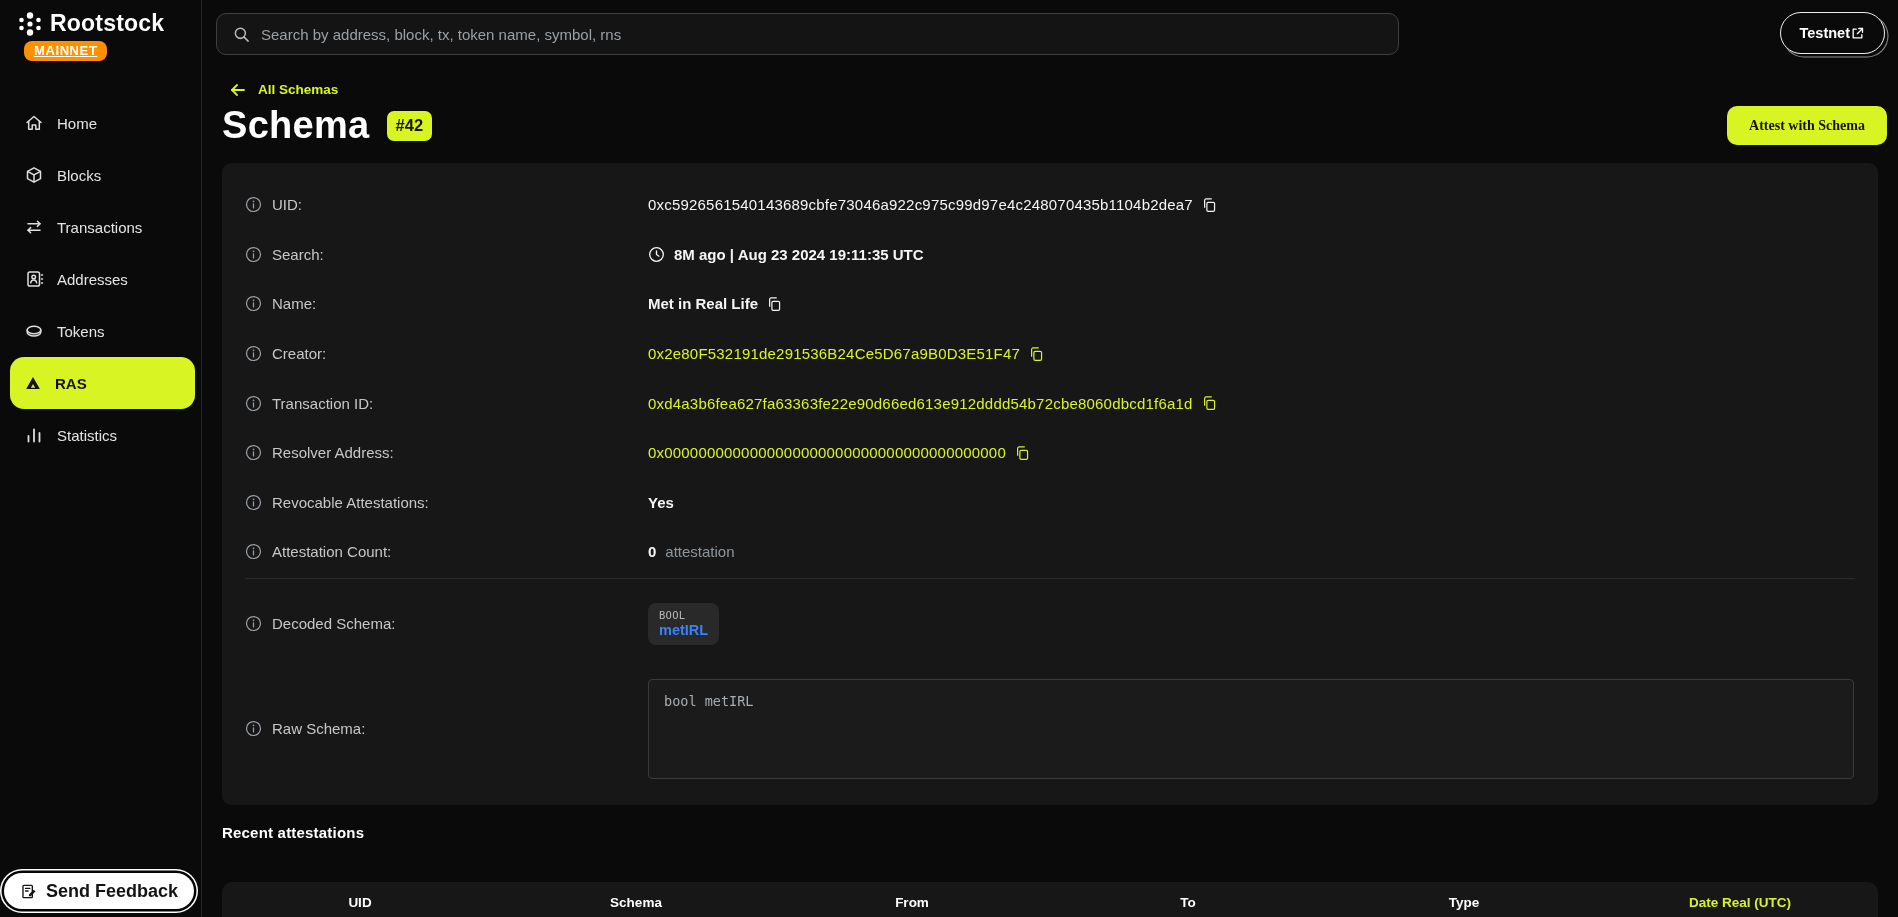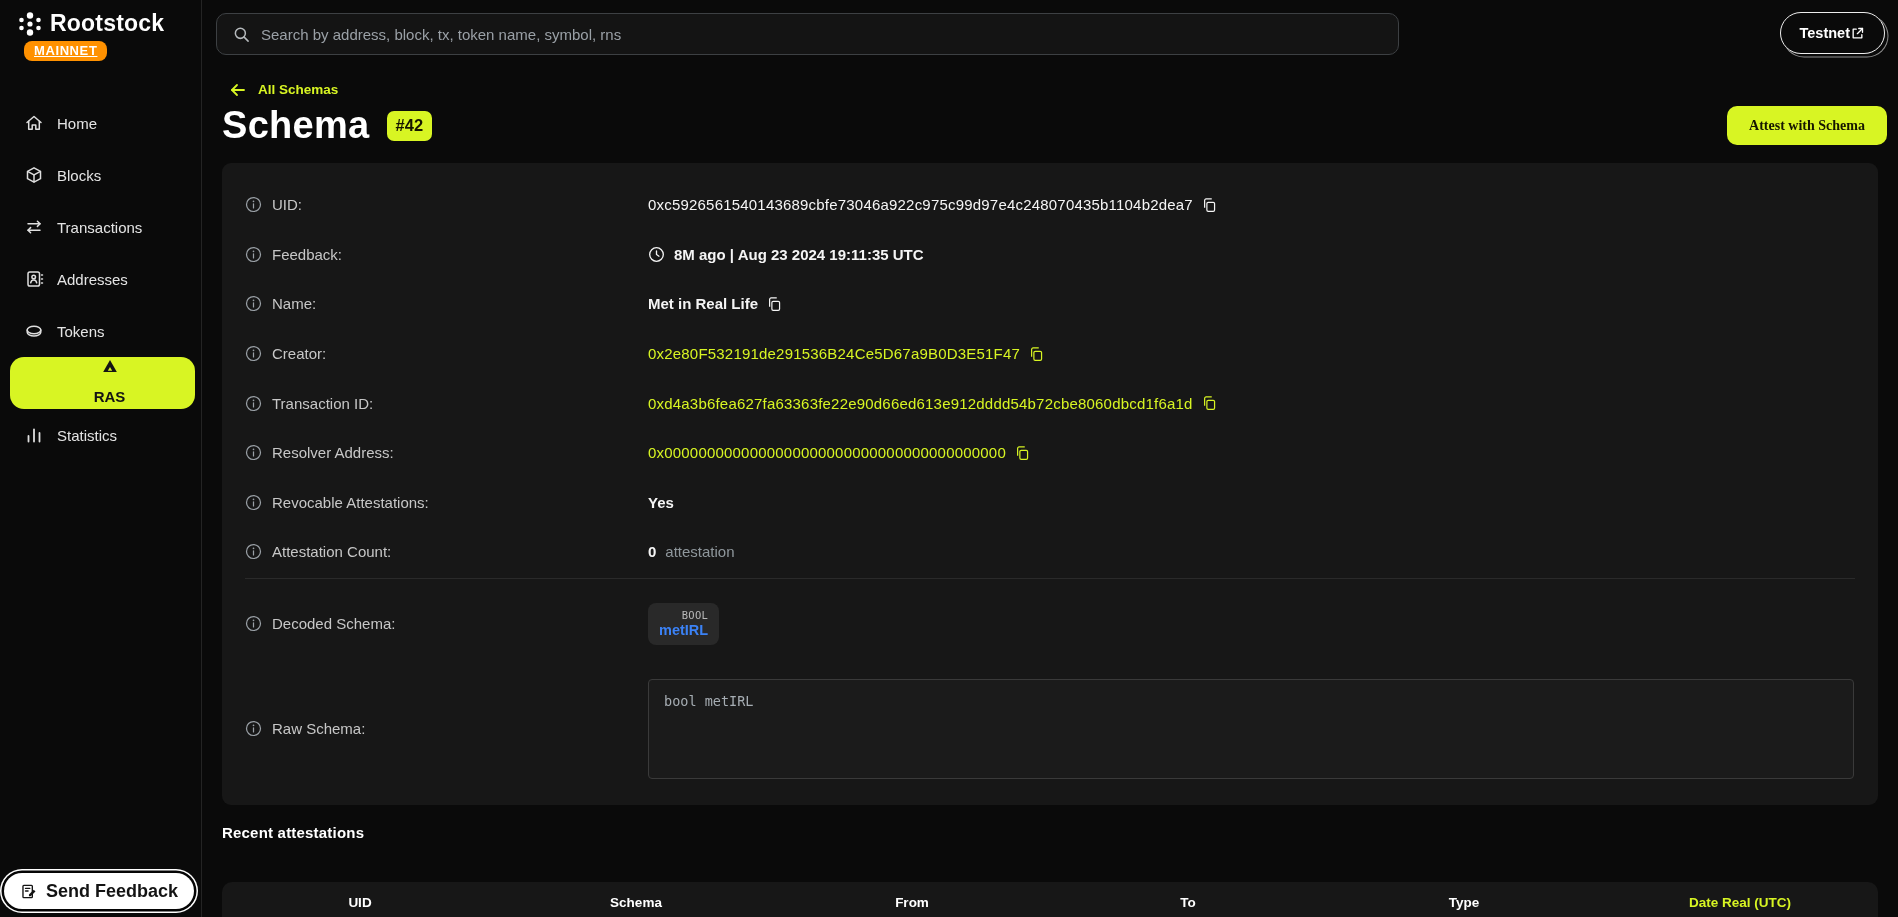--- a/index.html
+++ b/index.html
@@ -28,21 +28,21 @@
     padding:2px 10px 3px; border-radius:8px;text-decoration:underline;
   }
   .nav { position:absolute; left:0; right:0; top:97px; }
   .nav-item {
     height:52px; display:flex; align-items:center; gap:13px;
     padding-left:24px; font-size:15px; color:#e4e4e4; cursor:pointer;
   }
   .nav-item .nav-icon { color:#dedede; }
   .nav-item.active {
     background:var(--accent); color:#141414; font-weight:700;
-    margin:0 6px 0 10px; padding-left:14px; border-radius:14px;flex-direction:column;
+    margin:0 6px 0 10px; padding-left:14px; border-radius:14px;
   }
   .nav-item.active .nav-icon { color:#141414; }
   .feedback {
     position:absolute; left:4px; bottom:8px; width:190px; height:36px;
     background:#ffffff; color:#131313; border:none; border-radius:19px;
     font-family:inherit; font-size:18px; font-weight:700;
     display:flex; align-items:center; justify-content:center; gap:9px;
     cursor:pointer;
     box-shadow:0 0 0 2.5px #050505, 0 0 0 4px #ffffff;
   }
@@ -105,21 +105,21 @@
   .val-strong { font-weight:700; }
   .hash { letter-spacing:.2px; }
   .link { color:var(--accent); cursor:pointer; }
   .copy-btn { background:none; border:none; padding:0; color:inherit; cursor:pointer; display:flex; }
   .muted { color:#8f979c; }
   .count-unit { cursor:pointer; }
   .card hr { border:none; border-top:1px solid #2a2a2a; margin:1px 23px 0; }
   .decoded-row { height:90px; display:flex; align-items:center; }
   .raw-row { height:120px; display:flex; align-items:center; }
   .chip {
-    display:inline-block; background:#292929; border-radius:8px; padding:6px 11px 7px;text-align:right;
+    display:inline-block; background:#292929; border-radius:8px; padding:6px 11px 7px;
   }
   .chip-type { font-family:"DejaVu Sans Mono", monospace; font-size:10.5px; color:#b9b9b9; letter-spacing:.3px; }
   .chip-field { font-size:14.5px; font-weight:700; color:#3b82f6; margin-top:1px; }
   .raw-box {
     width:1206px; height:100px; resize:none;
     background:#1b1b1b; border:1px solid #3a3a3a; border-radius:4px;
     padding:12px 15px; color:#a6adb3; outline:none;
     font-family:"DejaVu Sans Mono", monospace; font-size:13.5px; line-height:1.4;
   }
 
@@ -308,21 +308,21 @@
 
   <div class="row">
     <div class="row-label">
       <span class="info-icon">
         <svg width="17" height="17" viewBox="0 0 18 18" fill="none" stroke="currentColor" stroke-width="1.3">
             <circle cx="9" cy="9" r="7.4"></circle>
             <path d="M9 8.3 V12.6" stroke-linecap="round"></path>
             <circle cx="9" cy="5.6" r="0.9" fill="currentColor" stroke="none"></circle>
           </svg>
       </span>
-      <span>Feedback:</span>
+      <span>Search:</span>
     </div>
     <div class="row-value">
       <span>
         <svg width="17" height="17" viewBox="0 0 18 18" fill="none" stroke="currentColor" stroke-width="1.4" stroke-linecap="round">
             <circle cx="9" cy="9" r="7.2"></circle>
             <path d="M9 5.2 V9 L11.6 10.8"></path>
           </svg>
       </span>
       <span class="val-strong">8M ago | Aug 23 2024 19:11:35 UTC</span>
     </div>

